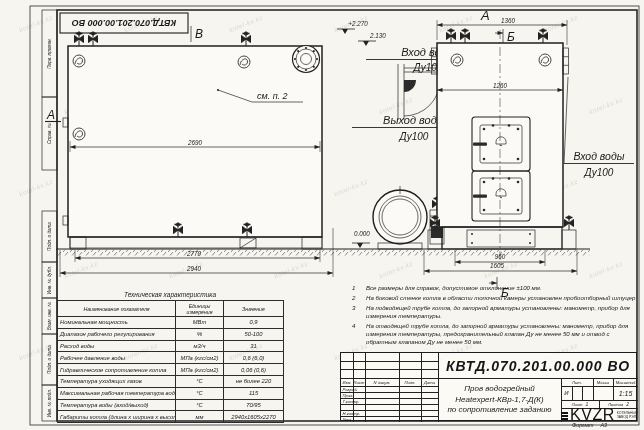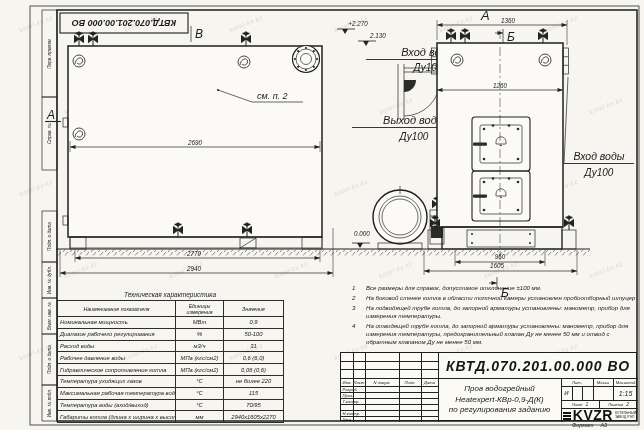--- a/index.html
+++ b/index.html
@@ -480,42 +480,42 @@
   <div class="cell h" style="left:80px;top:26.5px;width:17px">Дата</div>
 
   <div class="cell sig" style="left:1.5px;top:33.8px">Разраб.</div>
   <div class="cell sig" style="left:1.5px;top:39.8px">Пров.</div>
   <div class="cell sig" style="left:1.5px;top:45.8px">Т.контр.</div>
   <div class="cell sig" style="left:1.5px;top:57.8px">Н.контр.</div>
   <div class="cell sig" style="left:1.5px;top:63.8px">Утв.</div>
 
   <div class="cell name" style="left:97px;top:25px;width:123px;height:44px">
     <span>Пров водогрейный</span>
-    <span>Heatexpert-КВр-0,9-Д(К)</span>
-    <span>по регулирования заданию</span>
+    <span>Heatexpert-КВр-1,7-Д(К)</span>
+    <span>по сопротивление заданию</span>
   </div>
 
   <div class="cell h" style="left:220px;top:26.5px;width:32px">Лит.</div>
   <div class="cell h" style="left:252px;top:26.5px;width:20px">Масса</div>
   <div class="cell h" style="left:272px;top:26.5px;width:25px">Масштаб</div>
   <div class="cell v" style="left:220px;top:33px;width:11px;height:14px;font-size:6px;font-style:italic">И</div>
   <div class="cell v" style="left:272px;top:33px;width:25px;height:14px;font-size:7px;font-style:italic">1:15</div>
 
   <div class="cell v" style="left:220px;top:47px;width:38px;height:8px;gap:3px">
     <span class="h">Лист</span>
     <span style="font-size:5px;font-style:italic">1</span>
   </div>
   <div class="cell v" style="left:258px;top:47px;width:39px;height:8px;gap:3px">
     <span class="h">Листов</span>
     <span style="font-size:5px;font-style:italic">2</span>
   </div>
 
   <div class="cell v" style="left:220px;top:55px;width:77px;height:14px;gap:2px">
     <span style="display:inline-block;width:8px;height:9px;background:repeating-linear-gradient(0deg,#111 0 1.6px,transparent 1.6px 3px)"></span>
-    <span style="font-weight:bold;font-size:14px;letter-spacing:.5px;color:#111">KVZR</span>
+    <span style="font-weight:normal;font-size:16px;letter-spacing:.5px;color:#111">KVZR</span>
     <span style="display:inline-flex;flex-direction:column;font-size:3.4px;line-height:1.2;color:#222">
       <span>КОТЕЛЬНЫЙ</span>
       <span>ЗАВОД РЭП</span>
     </span>
   </div>
 </div>
 
 <div id="fmt">
   <span>Формат</span>
   <span>А3</span>

